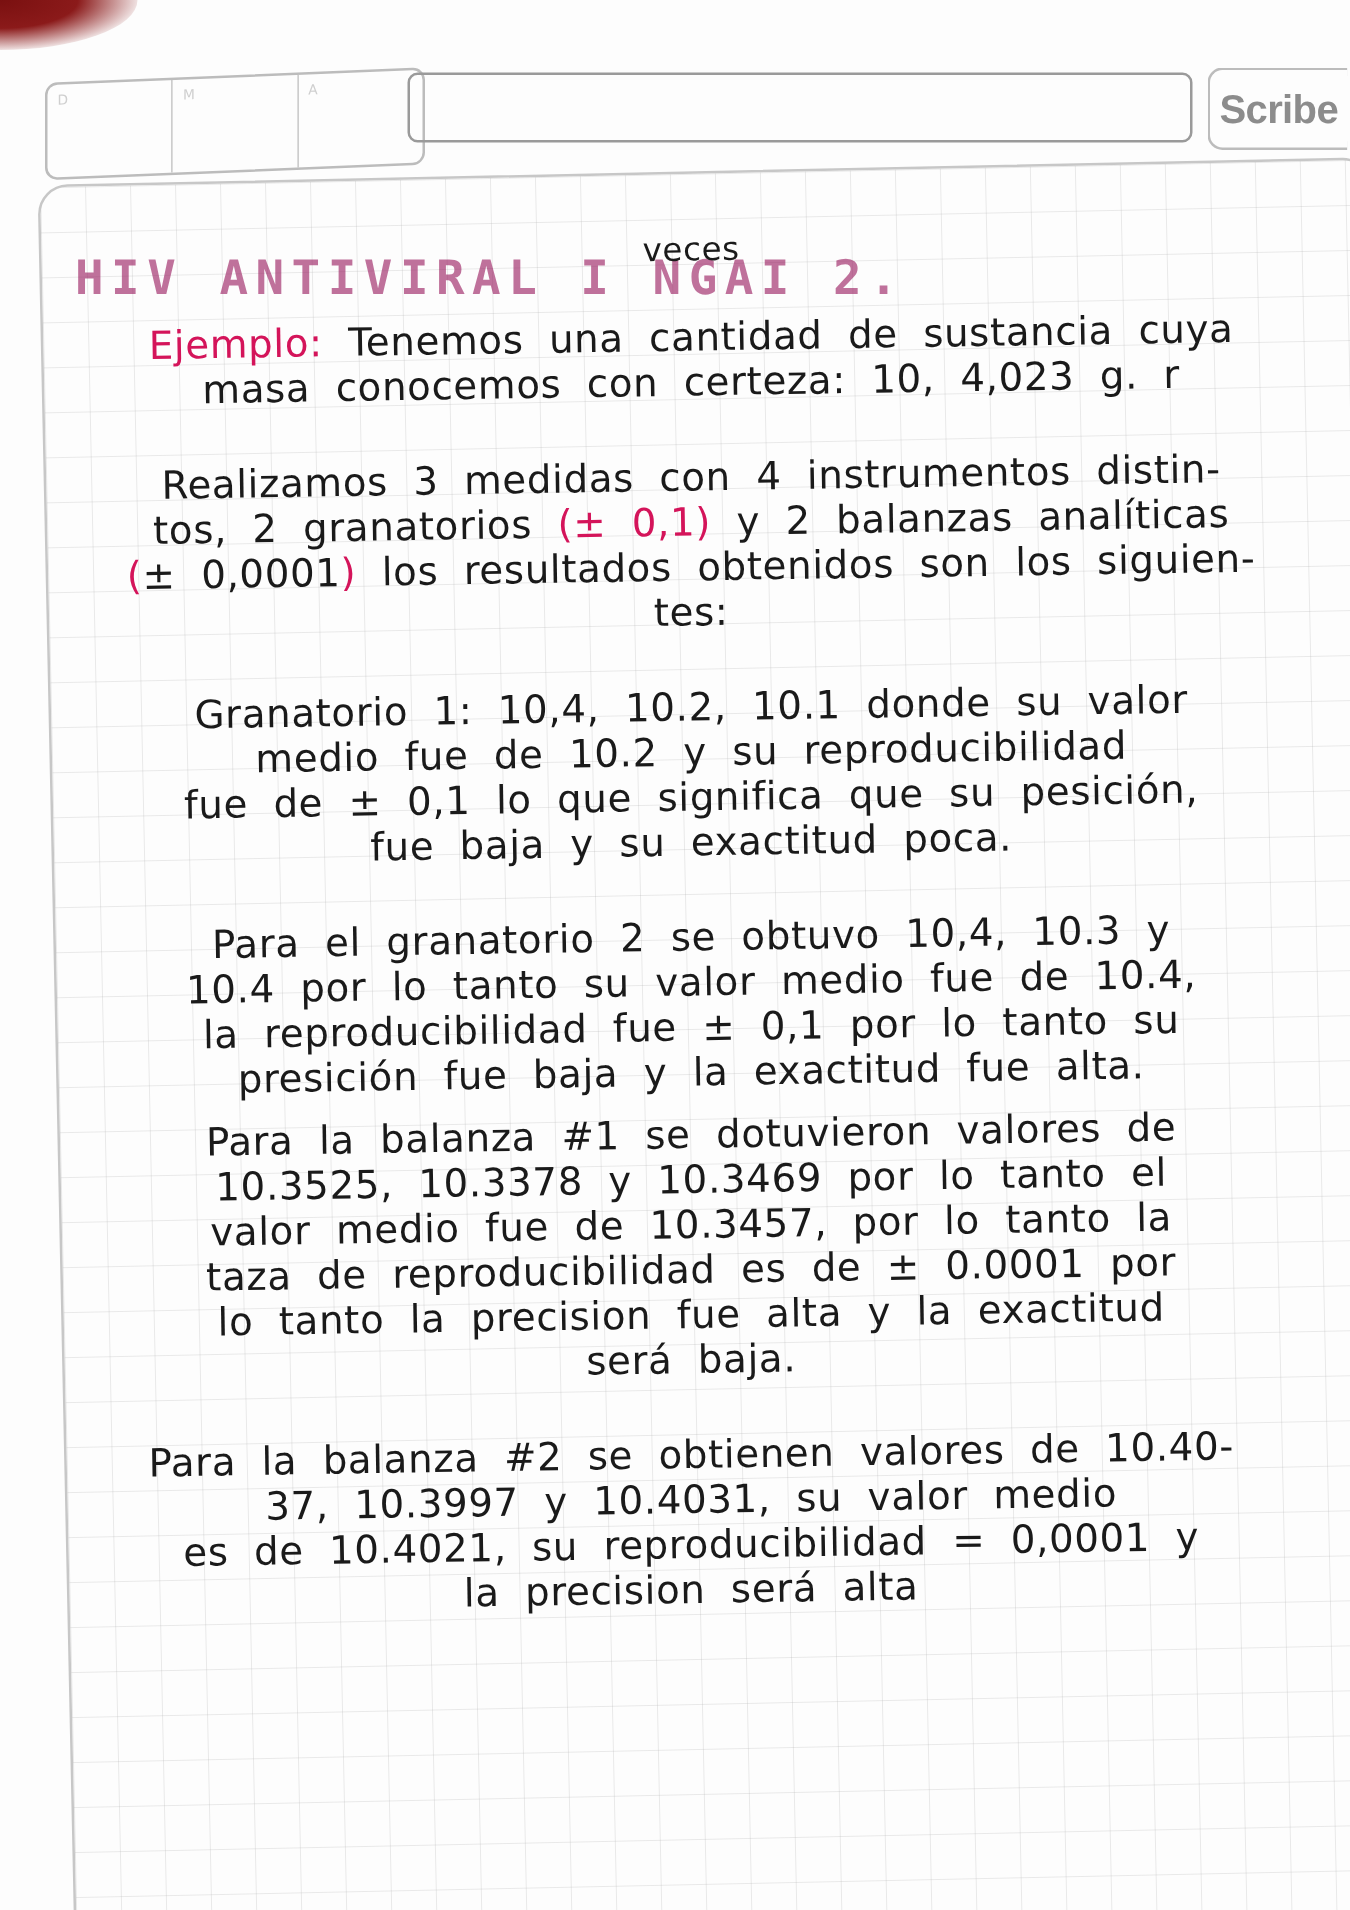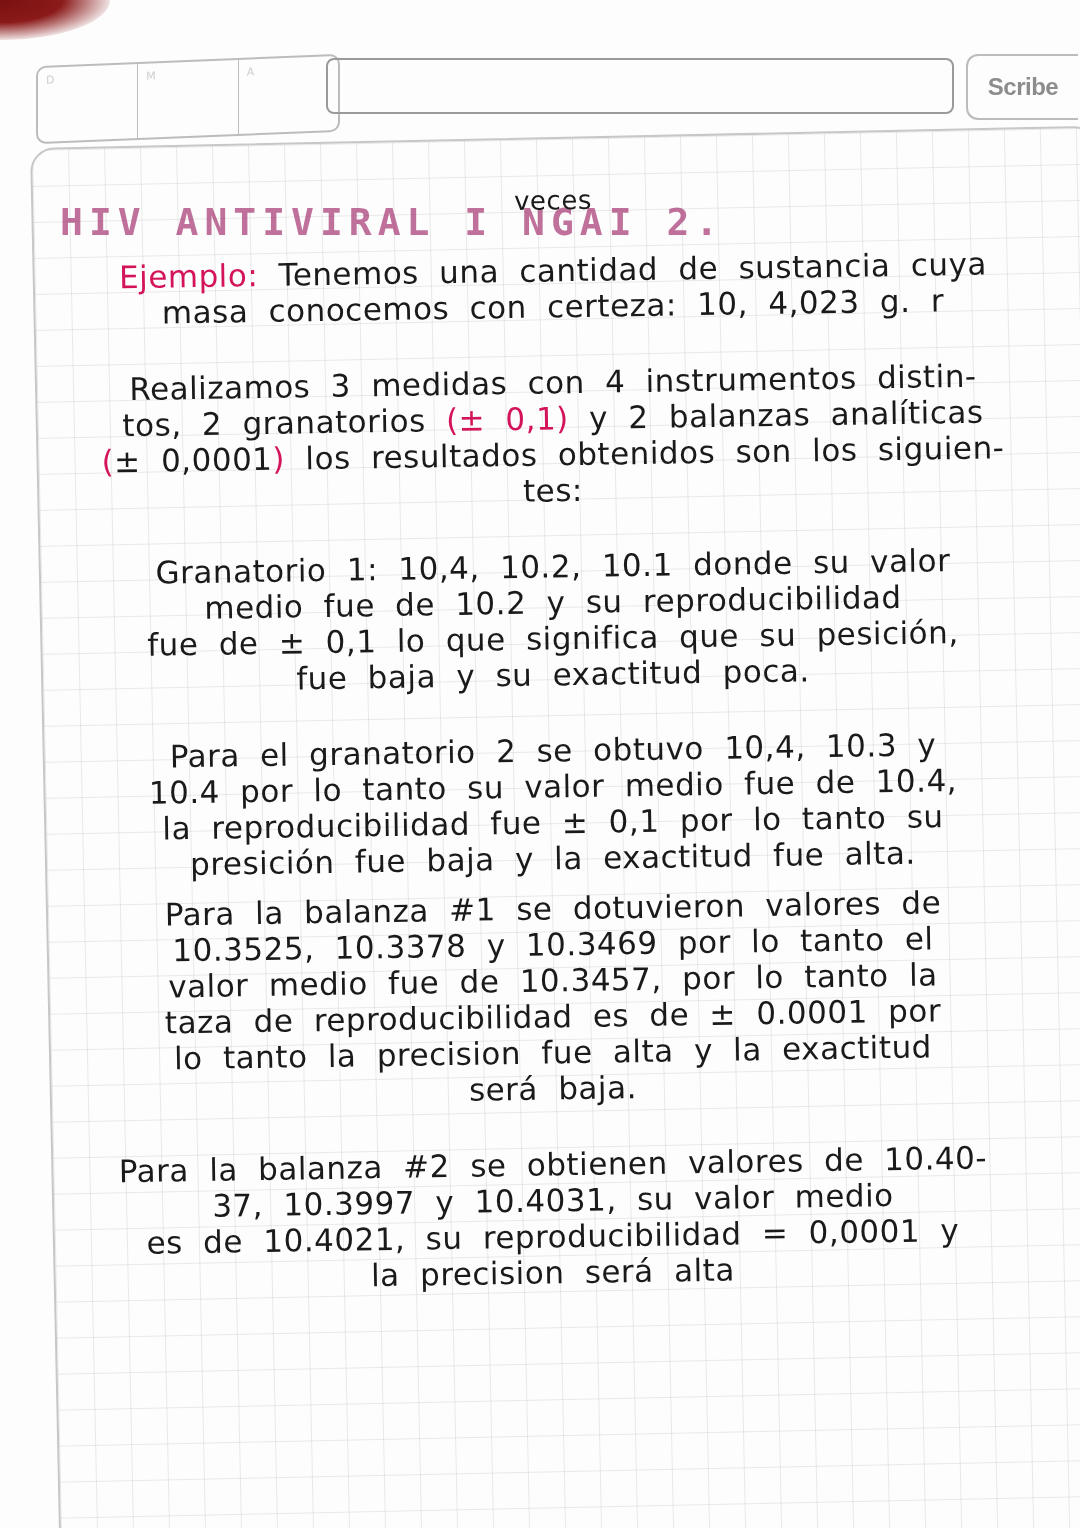--- a/index.html
+++ b/index.html
@@ -58,21 +58,21 @@
     .brand {
       position: absolute;
       left: 936px; top: 2px;
       width: 110px; height: 62px;
       border: 2px solid #bcbcbc;
       border-right: none;
       border-radius: 12px 0 0 12px;
       display: flex; align-items: center; justify-content: center;
       font-family: "Liberation Sans", sans-serif;
       font-weight: bold;
-      font-size: 24px;
+      font-size: 32px;
       color: #8c8c8c;
       letter-spacing: -0.5px;
     }
     
     .page {
       position: absolute;
       left: 30px; top: 148px;
       width: 1060px; height: 1400px;
       border: 2px solid #c7c7c7;
       border-radius: 24px 20px 0 0;

